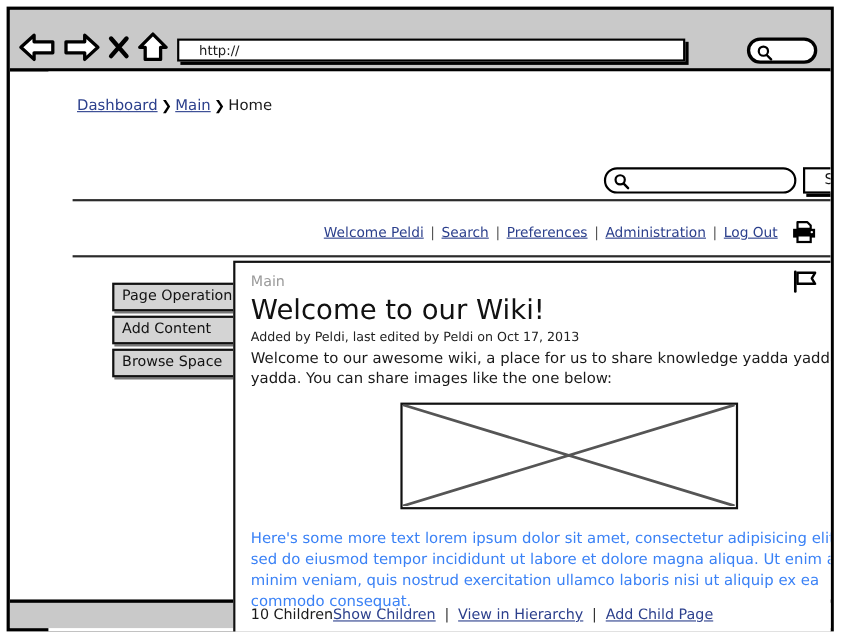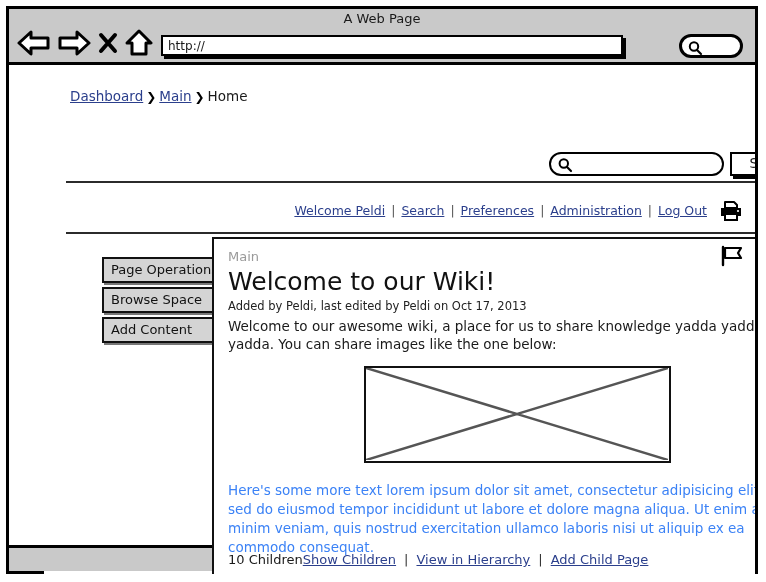--- a/index.html
+++ b/index.html
@@ -64,21 +64,21 @@
     top: 26px;
     width: 462px;
     height: 21px;
     background: #fff;
     border: 2px solid #000;
     box-sizing: border-box;
     box-shadow: 3px 3px 0 #000;
     font-size: 12px;
     color: #1a1a1a;
     line-height: 18px;
-    padding-left: 5px;
+    padding-left: 18px;
     overflow: hidden;
     white-space: nowrap;
   }
   .browser-search {
     position: absolute;
     right: 12px;
     top: 25px;
     width: 64px;
     height: 24px;
     border: 3px solid #000;
@@ -338,21 +338,20 @@
 </style>
 </head>
 <body>
 
 <div id="screen">
 
   <div class="browser">
 
     <div class="chrome-top">
 
-      <div class="win-title">A Web Page</div>
 
       <div class="nav-icons">
         <span>
           <svg width="34" height="26" viewBox="0 0 34 26">
             <path d="M14 2 L2 13 L14 24 L14 18 L31 18 L31 8 L14 8 Z" fill="#fff" stroke="#000" stroke-width="3" stroke-linejoin="round"></path>
           </svg>
         </span>
         <span>
           <svg width="34" height="26" viewBox="0 0 34 26">
             <path d="M20 2 L32 13 L20 24 L20 18 L3 18 L3 8 L20 8 Z" fill="#fff" stroke="#000" stroke-width="3" stroke-linejoin="round"></path>
@@ -411,22 +410,22 @@
           <rect x="2" y="8" width="20" height="8" fill="#000"></rect>
           <rect x="6" y="14" width="12" height="6" fill="#fff" stroke="#000" stroke-width="2"></rect>
           <circle cx="19" cy="11" r="1.1" fill="#fff"></circle>
         </svg>
       </span>
 
       <div class="hr" style="top:167px;"></div>
 
       <div class="sidebar">
         <div class="side-btn">Page Operations</div>
+        <div class="side-btn">Add Content</div>
         <div class="side-btn">Browse Space</div>
-        <div class="side-btn">Add Content</div>
       </div>
 
       <div class="content">
 
         <div class="c-space">Main</div>
 
         <div class="c-actions">
           <span class="ic">
             <svg width="24" height="22" viewBox="0 0 24 22">
               <path d="M3 2 L3 20" stroke="#000" stroke-width="2.4" stroke-linecap="round"></path>

